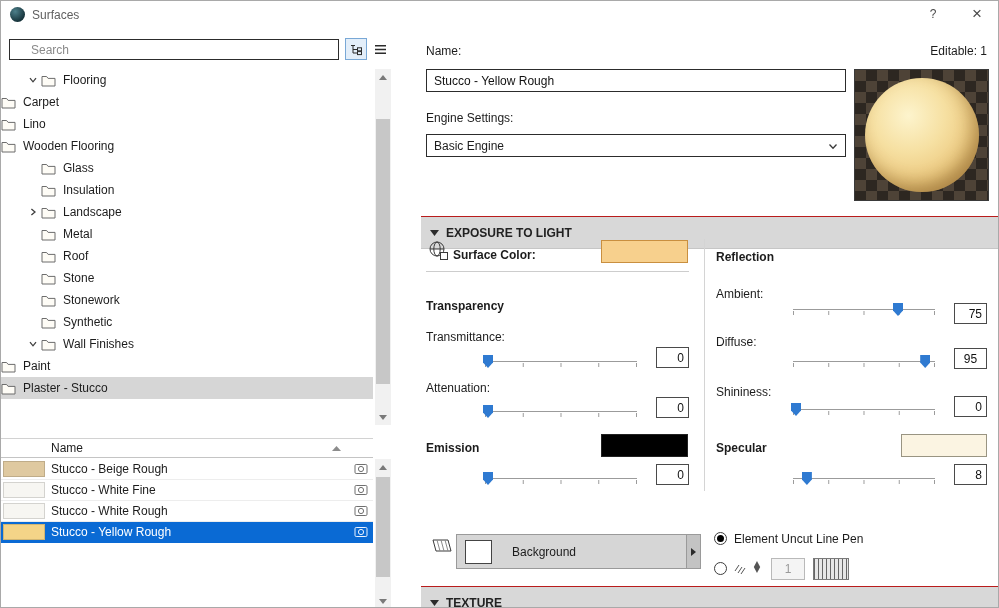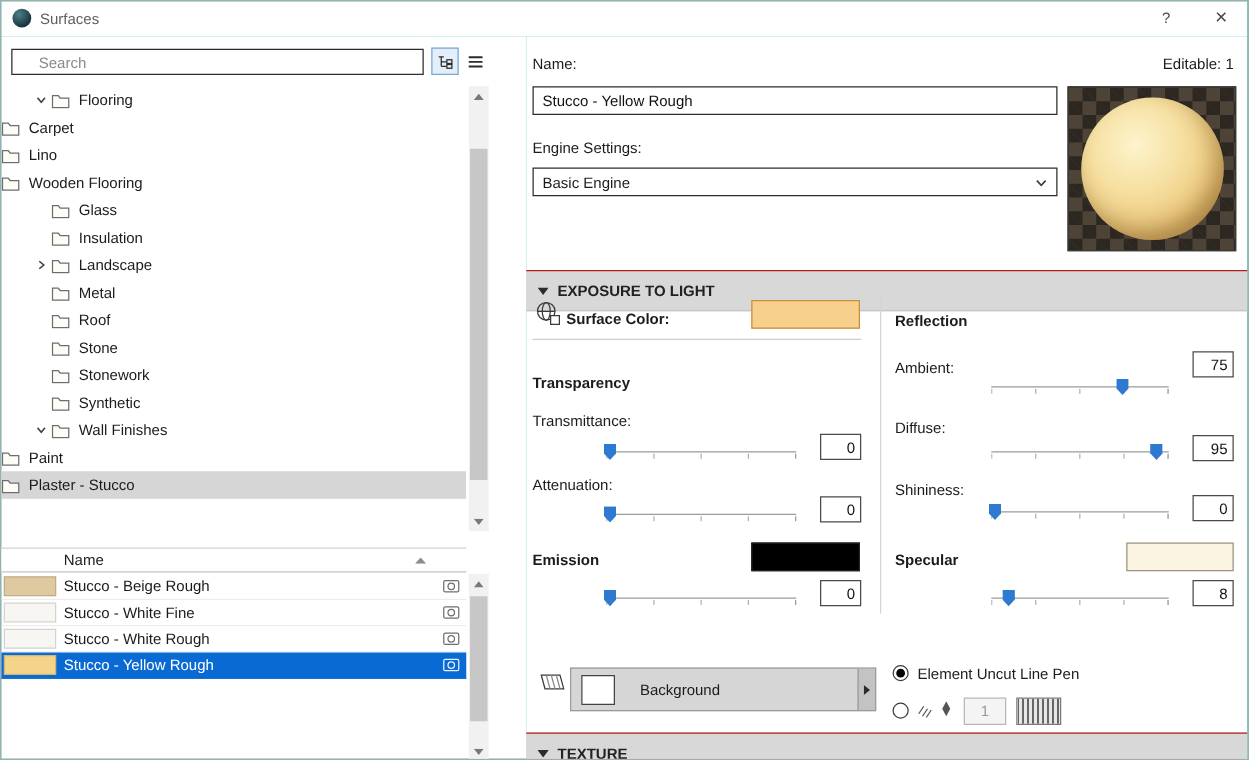--- a/index.html
+++ b/index.html
@@ -1,19 +1,19 @@
 <!DOCTYPE html>
 <html style="--selection: #0a6ad4; --slider_handle: #2f7ad1; --section_header: #d8d8d8;"><head>
 <meta charset="utf-8">
 <style>
   *{box-sizing:border-box}
   html,body{margin:0;padding:0}
   body{font-family:"Liberation Sans",sans-serif;font-size:12px;color:#1c1c1c;background:#e9e9e9}
   input,button{font-family:"Liberation Sans",sans-serif;font-size:12px}
-  #win{position:relative;width:999px;height:608px;background:#14b8a6;border:1px solid #a9a9a9;overflow:hidden}
+  #win{position:relative;width:999px;height:608px;background:#eab308;border:1px solid #a9a9a9;overflow:hidden}
   .lab{position:absolute;white-space:nowrap;cursor:default}
   .bold{font-weight:bold}
 
   
   .titlebar{position:absolute;left:0;top:0;right:0;height:28px;background:#fff}
   .appicon{position:absolute;left:9px;top:6px;width:15px;height:15px;border-radius:50%;
     background:radial-gradient(circle at 35% 30%,#4d7f8a,#143037 75%)}
   .wtitle{position:absolute;left:31px;top:7px;color:#5f5f5f}
   .whelp{position:absolute;right:56px;top:6px;width:18px;text-align:center;color:#4a4a4a;cursor:default}
   .wclose{position:absolute;right:10px;top:3px;width:22px;text-align:center;font-size:17px;color:#4a4a4a;cursor:default}
@@ -427,29 +427,29 @@
 
     <span class="vline" style="left:283px;top:210px;height:252px"></span>
 
     <span class="lab bold" style="left:295px;top:221px">Reflection</span>
     <span class="lab" style="left:295px;top:258px">Ambient:</span>
     <div class="slider" style="left:370px;top:273px;width:146px">
       <div class="track"></div>
       <div class="ticks"></div>
       <div class="handle" style="left: calc(75% - 7.5px);"></div>
     </div>
-    <input class="valbox" style="left: 533px; top: 252px;" value="75">
+    <input class="valbox" style="left: 533px; top: 274px;" value="75">
 
     <span class="lab" style="left:295px;top:306px">Diffuse:</span>
     <div class="slider" style="left:370px;top:325px;width:146px">
       <div class="track"></div>
       <div class="ticks"></div>
       <div class="handle" style="left: calc(95% - 9.5px);"></div>
     </div>
-    <input class="valbox" style="left: 533px; top: 319px;" value="95">
+    <input class="valbox" style="left: 533px; top: 319px; text-align: center;" value="95">
 
     <span class="lab" style="left:295px;top:356px">Shininess:</span>
     <div class="slider" style="left:370px;top:373px;width:146px">
       <div class="track"></div>
       <div class="ticks"></div>
       <div class="handle" style="left: calc(0% + 0px);"></div>
     </div>
     <input class="valbox" style="left: 533px; top: 367px;" value="0">
 
     <span class="lab bold" style="left:295px;top:412px">Specular</span>

